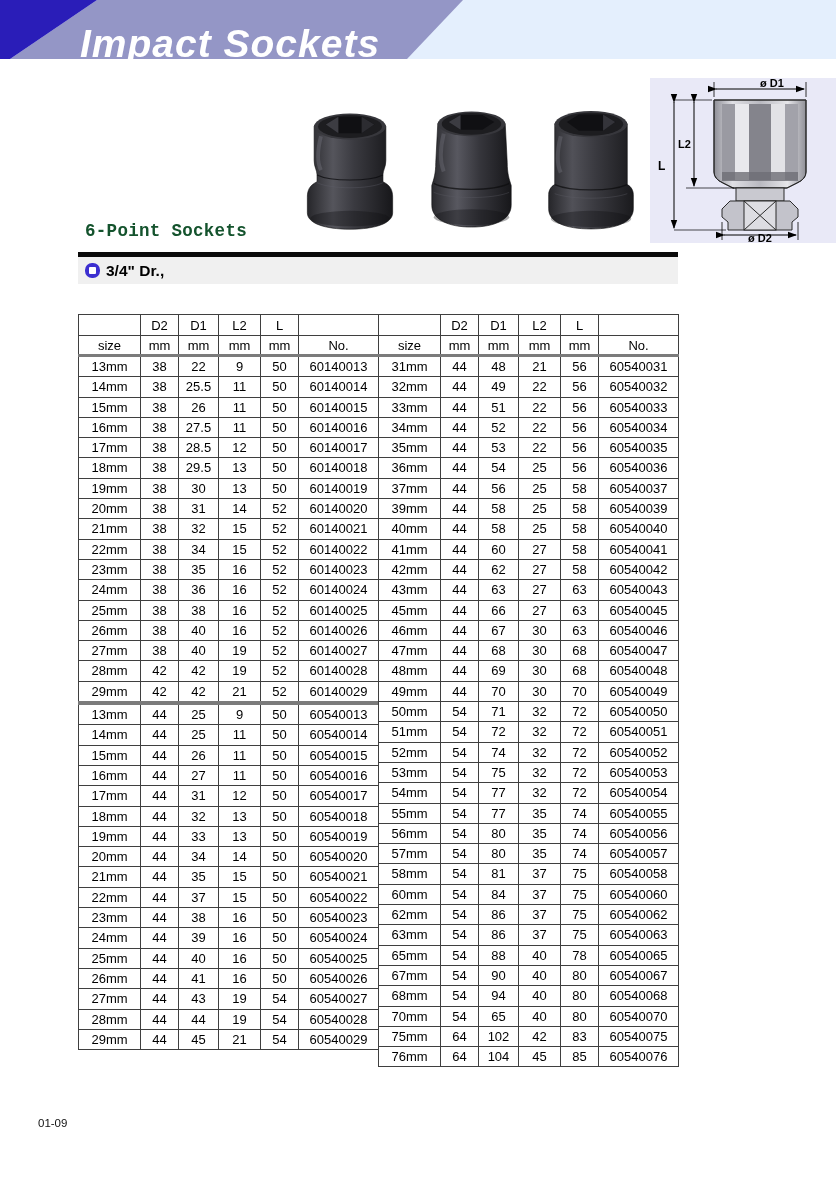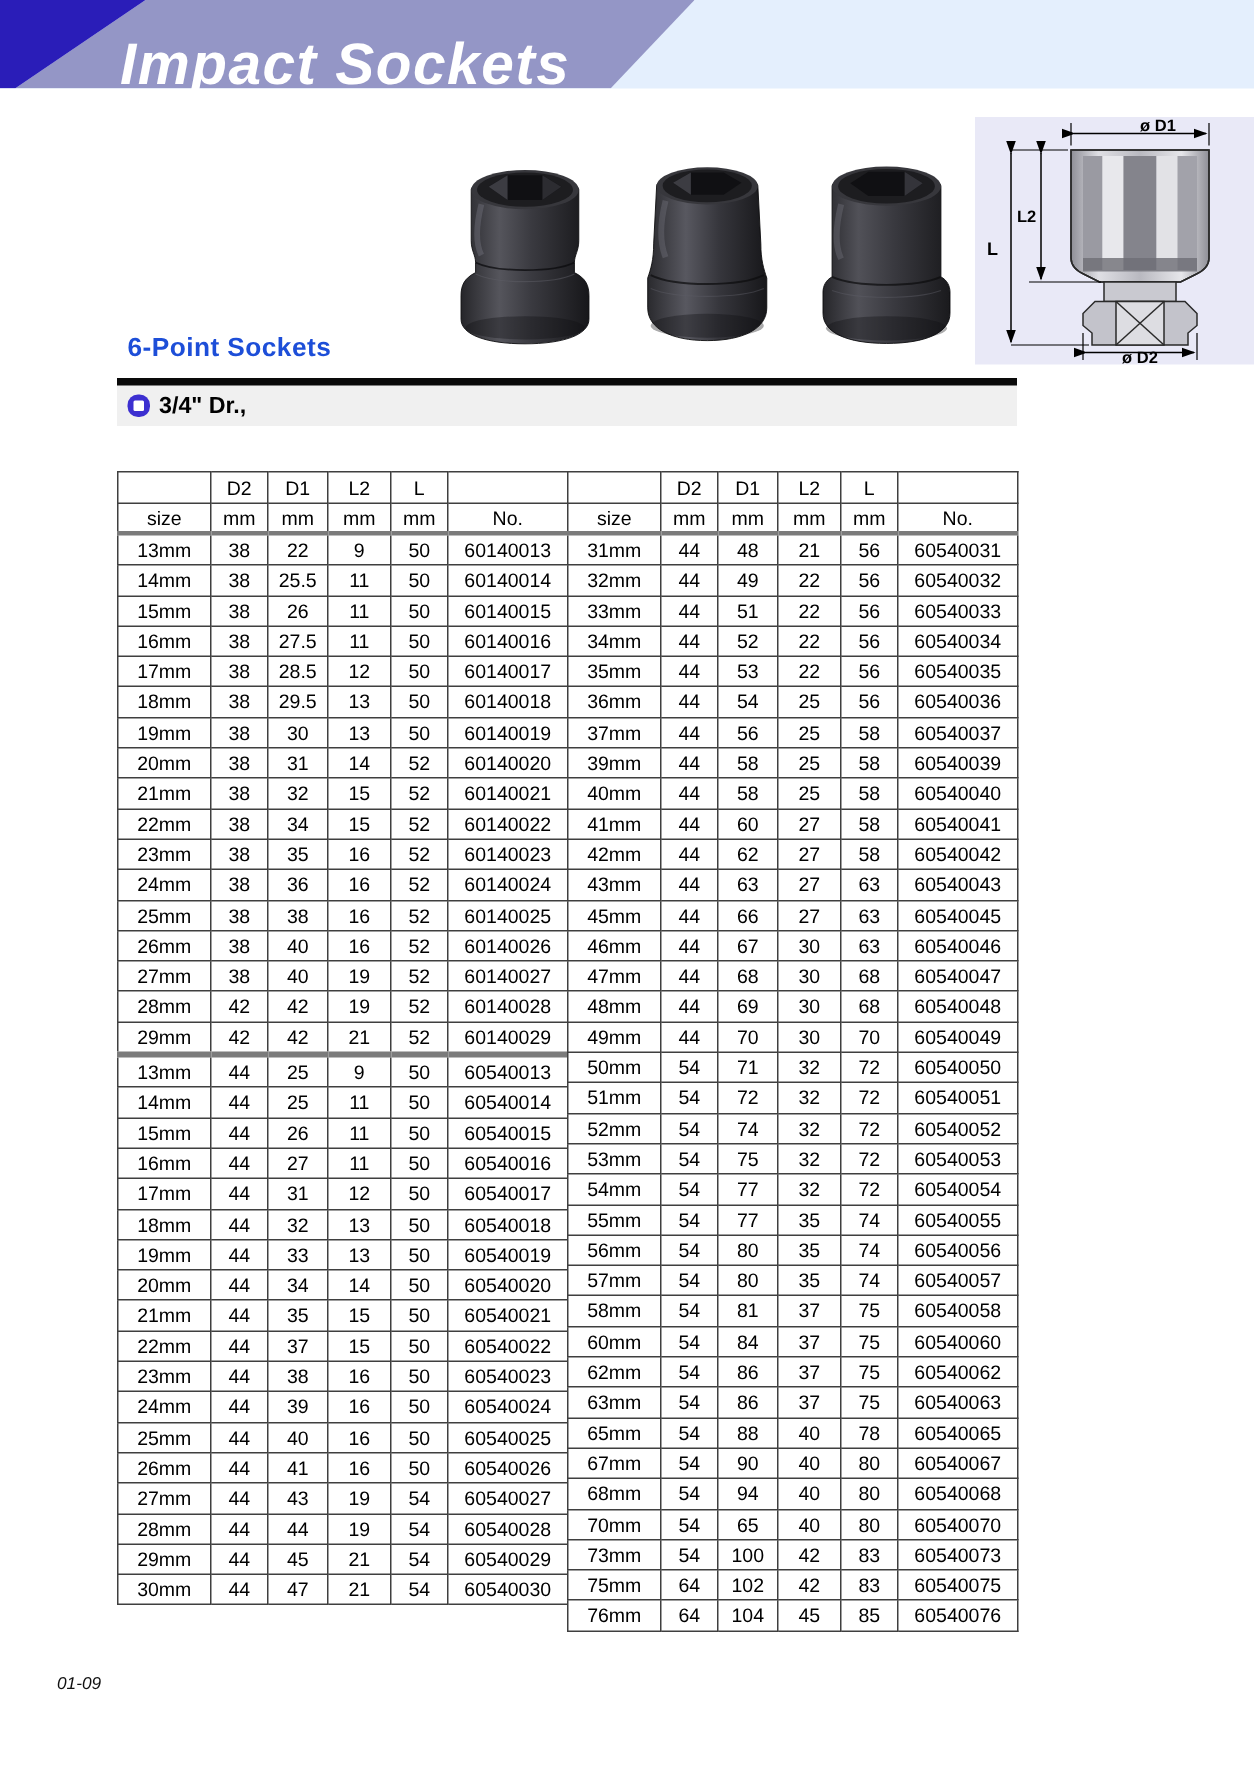--- a/index.html
+++ b/index.html
@@ -20,21 +20,21 @@
   
   .photo { position:absolute; }
 
   
   .diagram-box { position:absolute; left:650px; top:78px; width:206px; height:165px;
     background:#e9e9f7; }
   .diagram-box svg text { font-family:"Liberation Sans",sans-serif; font-weight:bold; fill:#000; }
 
   
   .section-heading { position:absolute; left:85px; top:221px; font-size:17.5px;
-    font-weight:bold; color:#1d4ed8; letter-spacing:0.3px; }
+    font-weight:bold; color:#14532d; letter-spacing:0.3px;font-family:Liberation Mono, monospace; }
   .subsection-bar { position:absolute; left:78px; top:252px; width:600px; height:32px;
     background:#f0f0f0; border-top:5px solid #0a0a0a; display:flex; align-items:center; }
   .drive-icon { width:15px; height:15px; margin-left:7px; background:#3c2fd0;
     border-radius:7px; position:relative; flex:0 0 auto; }
   .drive-icon::after { content:""; position:absolute; left:4px; top:4px; width:7px;
     height:7px; background:#ffffff; border-radius:1px; }
   .subsection-label { margin-left:6px; font-size:15.5px; font-weight:bold; color:#000; }
 
   
   .tables { position:absolute; left:78px; top:284px; display:flex; align-items:flex-start;margin-top:30px; }
@@ -43,21 +43,21 @@
   col.c-size{width:62px;} col.c-d2{width:38px;} col.c-d1{width:40px;}
   col.c-l2{width:42px;} col.c-l{width:38px;} col.c-no{width:80px;}
   th, td { border:1px solid #3f3f3f; text-align:center; vertical-align:middle;
     font-size:13px; font-weight:normal; color:#000; padding:0; overflow:hidden; white-space:nowrap; }
   thead tr.h1 th { height:21px; }
   thead tr.h2 th { height:20px; border-bottom:3px solid #7b7b7b; }
   tbody td { height:19.3px; line-height:19.3px; }
   tbody tr.group-end td { border-bottom:4px solid #7b7b7b; }
 
   
-  .page-number { position:absolute; left:38px; top:1117px; font-size:11.5px; color:#111;font-style:italic; }
+  .page-number { position:absolute; left:38px; top:1117px; font-size:11.5px; color:#111; }
 </style>
 </head>
 <body>
 
 <div id="page">
 
   <div class="banner">
     <div class="mauve"></div>
     <div class="deepblue"></div>
   </div>
@@ -476,28 +476,20 @@
             <td>60540028</td>
           </tr>
           <tr>
             <td>29mm</td>
             <td>44</td>
             <td>45</td>
             <td>21</td>
             <td>54</td>
             <td>60540029</td>
           </tr>
-          <tr>
-            <td>30mm</td>
-            <td>44</td>
-            <td>47</td>
-            <td>21</td>
-            <td>54</td>
-            <td>60540030</td>
-          </tr>
         </tbody>
     </table>
     <table id="tbl-right">
       <colgroup>
           <col class="c-size">
           <col class="c-d2">
           <col class="c-d1">
           <col class="c-l2">
           <col class="c-l">
           <col class="c-no">
@@ -779,28 +771,20 @@
           </tr>
           <tr>
             <td>70mm</td>
             <td>54</td>
             <td>65</td>
             <td>40</td>
             <td>80</td>
             <td>60540070</td>
           </tr>
           <tr>
-            <td>73mm</td>
-            <td>54</td>
-            <td>100</td>
-            <td>42</td>
-            <td>83</td>
-            <td>60540073</td>
-          </tr>
-          <tr>
             <td>75mm</td>
             <td>64</td>
             <td>102</td>
             <td>42</td>
             <td>83</td>
             <td>60540075</td>
           </tr>
           <tr>
             <td>76mm</td>
             <td>64</td>

